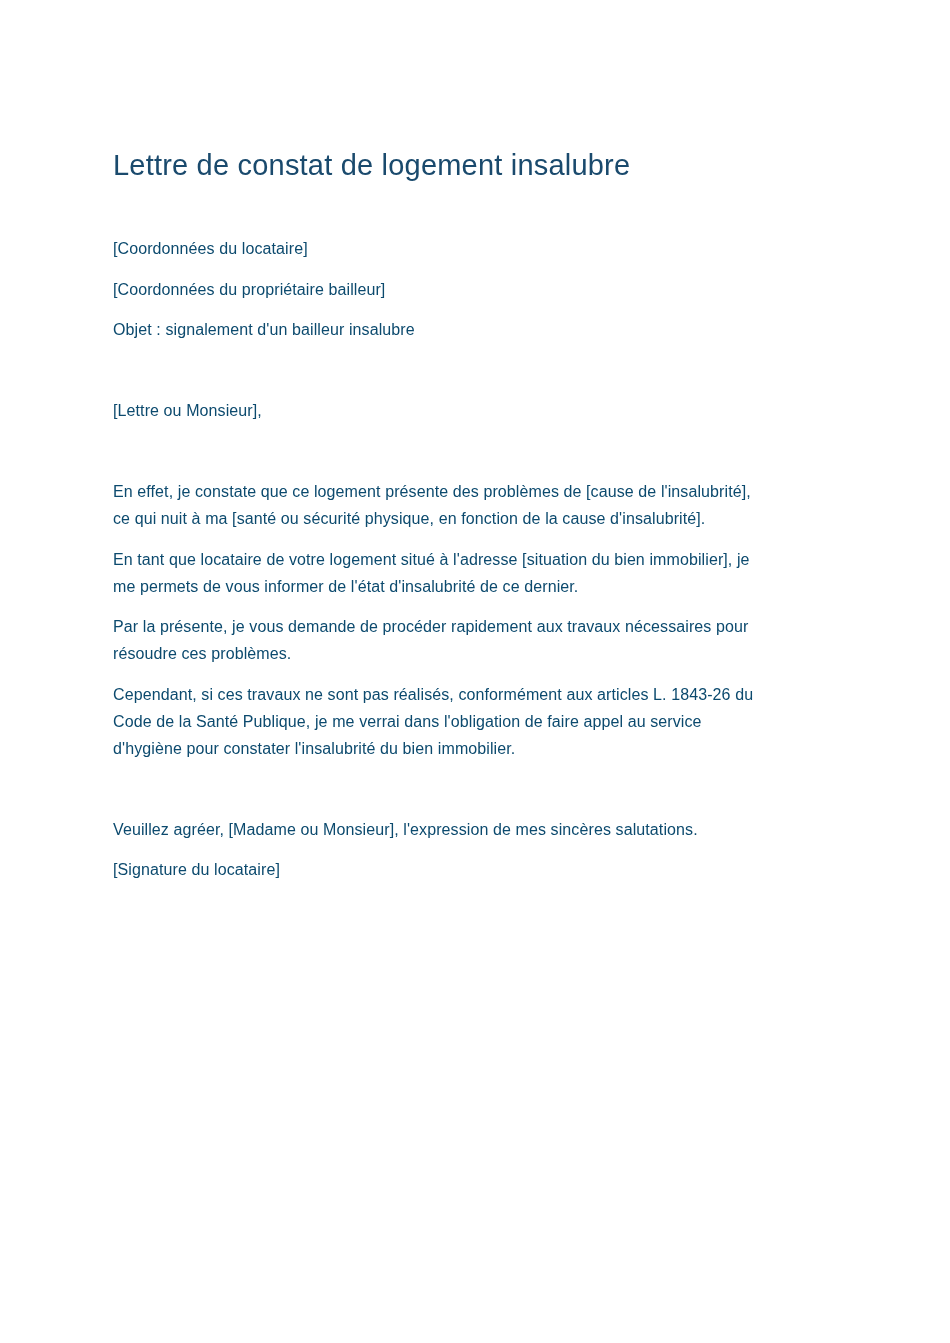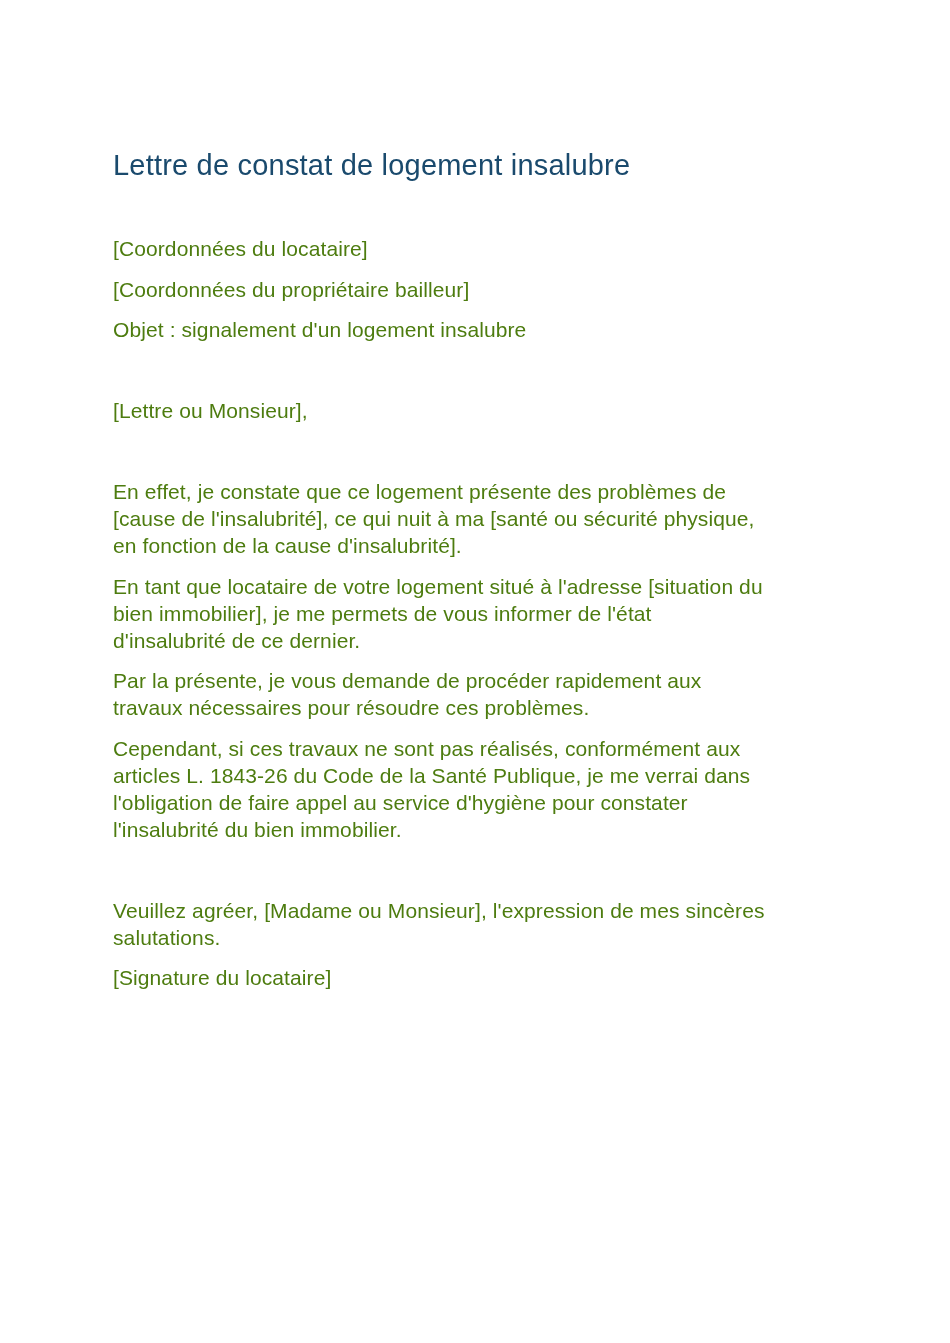--- a/index.html
+++ b/index.html
@@ -25,43 +25,43 @@
     margin: 0 0 52px 0;
     font-size: 29px;
     line-height: 36px;
     font-weight: 500;
     letter-spacing: 0.2px;
     color: #1a4a6d;
   }
   .para {
     margin: 0 0 13.5px 0;
     max-width: 724px;
-    font-size: 21px;
+    font-size: 16px;
     line-height: 27px;
-    color: #4d7c0f;
+    color: #0c4a6e;
     letter-spacing: 0.1px;
   }
   .blank-line {
     height: 27px;
     margin: 0 0 13.5px 0;
   }
 </style>
 </head>
 <body>
 
 <div class="page">
   <div class="content">
 
     <h1 class="doc-title" style="color: rgb(26, 74, 109);">Lettre de constat de logement insalubre</h1>
 
     <p class="para">[Coordonnées du locataire]</p>
 
     <p class="para">[Coordonnées du propriétaire bailleur]</p>
 
-    <p class="para">Objet : signalement d'un logement insalubre</p>
+    <p class="para">Objet : signalement d'un bailleur insalubre</p>
 
     <div class="blank-line"></div>
 
     <p class="para">[Lettre ou Monsieur],</p>
 
     <div class="blank-line"></div>
 
     <p class="para">En effet, je constate que ce logement présente des problèmes de [cause de l'insalubrité], ce qui nuit à ma [santé ou sécurité physique, en fonction de la cause d'insalubrité].</p>
 
     <p class="para">En tant que locataire de votre logement situé à l'adresse [situation du bien immobilier], je me permets de vous informer de l'état d'insalubrité de ce dernier.</p>

